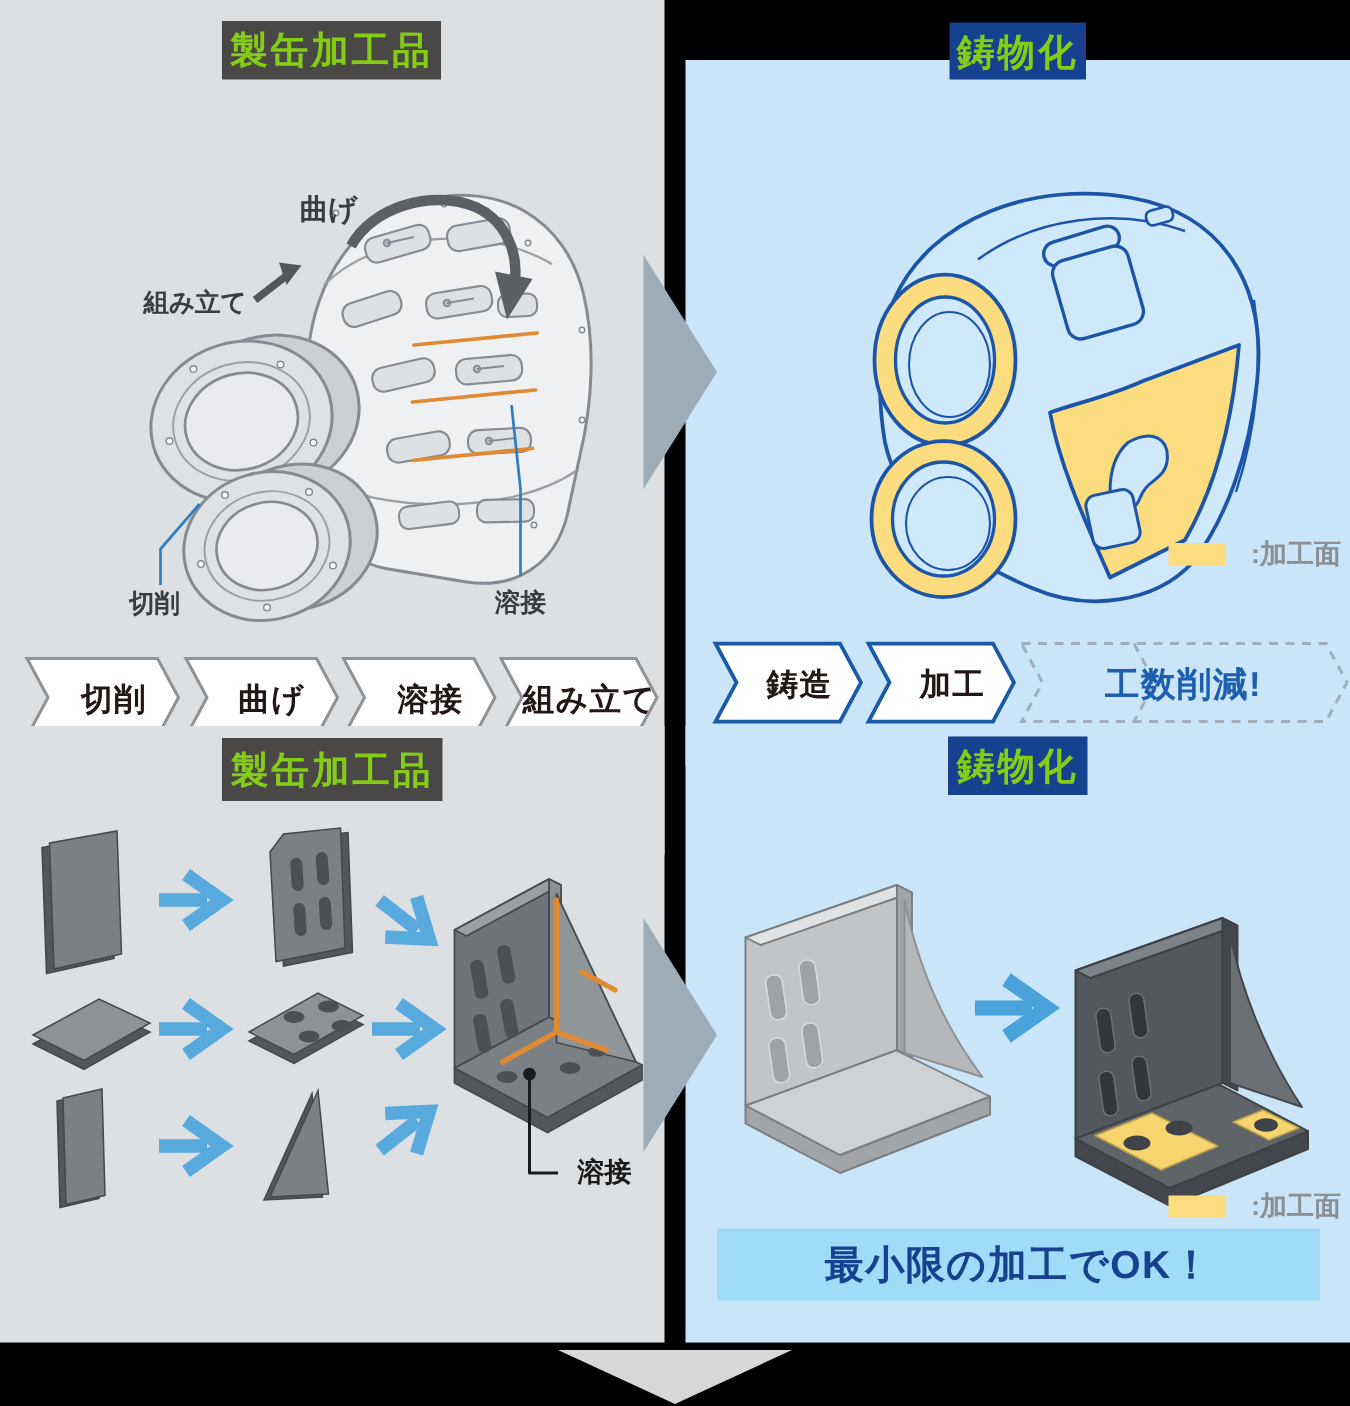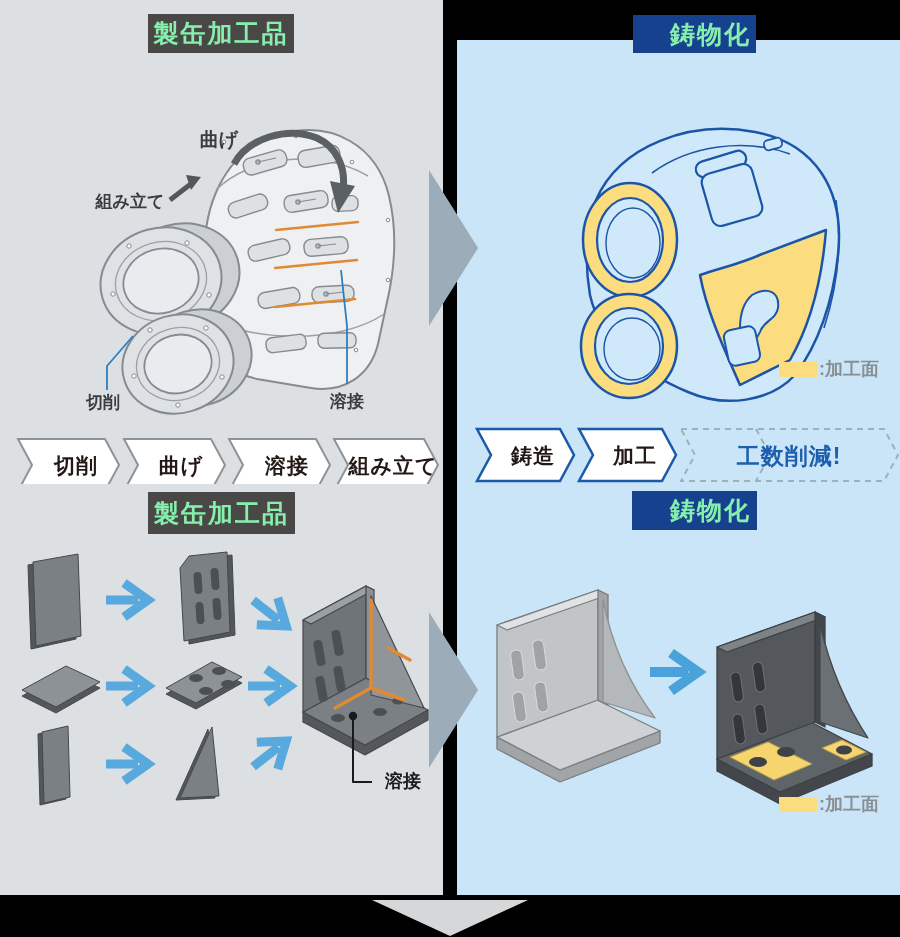--- a/index.html
+++ b/index.html
@@ -8,28 +8,28 @@
   .panel{position:absolute;}
   .panel.gray{background:#dce0e3;}
   .panel.blue{background:#c9e5f7;}
   #p-tl{left:0;top:0;width:443px;height:570px;}
   #p-tr{left:457px;top:0;width:443px;height:470px;margin-top:40px;}
   #p-bl{left:0;top:484px;width:443px;height:411px;}
   #p-br{left:457px;top:484px;width:443px;height:411px;}
   .panel svg{position:absolute;left:0;top:0;width:100%;height:100%;}
   svg{font-family:inherit;}
   .title{position:absolute;display:flex;align-items:center;justify-content:center;
-         color:#86efac;font-weight:bold;letter-spacing:2px;}
+         color:#84cc16;font-weight:bold;letter-spacing:2px;}
   .title.gray{background:#4a4846;}
-  .title.navy{background:#15418e;padding-left:32px;}
+  .title.navy{background:#15418e;}
   #t-tl{left:148px;top:14px;width:146px;height:39px;font-size:25px;}
   #t-tr{left:633px;top:15px;width:91px;height:38px;font-size:25px;}
   #t-bl{left:148px;top:492px;width:147px;height:42px;font-size:25px;}
   #t-br{left:632px;top:491px;width:93px;height:39px;font-size:25px;}
-  .legend{position:absolute;display:flex;align-items:center;gap:2px;}
+  .legend{position:absolute;display:flex;align-items:center;gap:17px;}
   .legend .swatch{width:38px;height:15px;background:#fbdc7e;display:inline-block;}
   .legend .lab{font-size:18px;color:#8a8f93;font-weight:bold;}
   #lg-tr{left:779px;top:357px;}
   #lg-br{left:779px;top:792px;}
   .banner-left{position:absolute;left:18px;top:815px;width:414px;height:57px;
     background:#fff;box-sizing:border-box;padding:7px;}
   .banner-left .inner{width:100%;height:100%;background:#e3e4e6;display:flex;
     align-items:center;justify-content:center;font-size:27px;font-weight:bold;
     color:#231815;letter-spacing:2px;}
   .banner-right{position:absolute;left:478px;top:819px;width:402px;height:48px;
@@ -343,18 +343,19 @@
 
   <div class="legend" id="lg-tr">
     <span class="swatch"></span>
     <span class="lab">:加工面</span>
   </div>
   <div class="legend" id="lg-br">
     <span class="swatch"></span>
     <span class="lab">:加工面</span>
   </div>
 
+  <div class="banner-right">最小限の加工でOK！</div>
 
   <div class="tri-right" id="tri-top"></div>
   <div class="tri-right" id="tri-bottom"></div>
   <div class="tri-down"></div>
 
 </div>
 
 </body></html>

